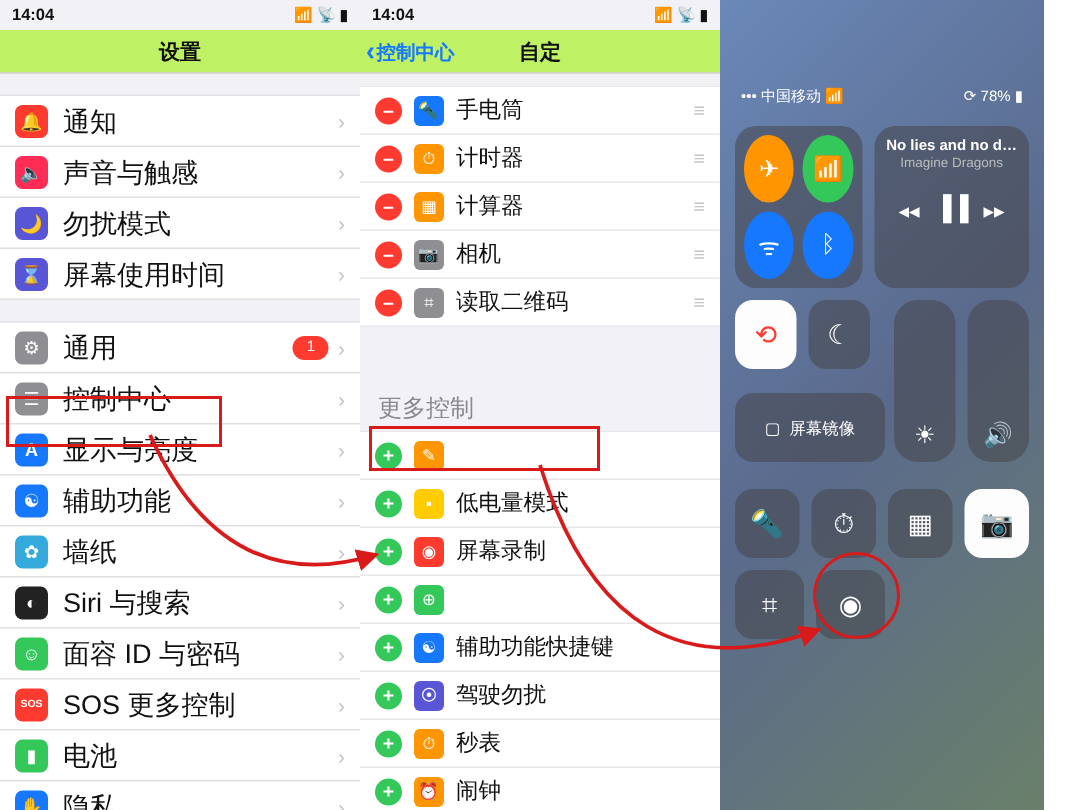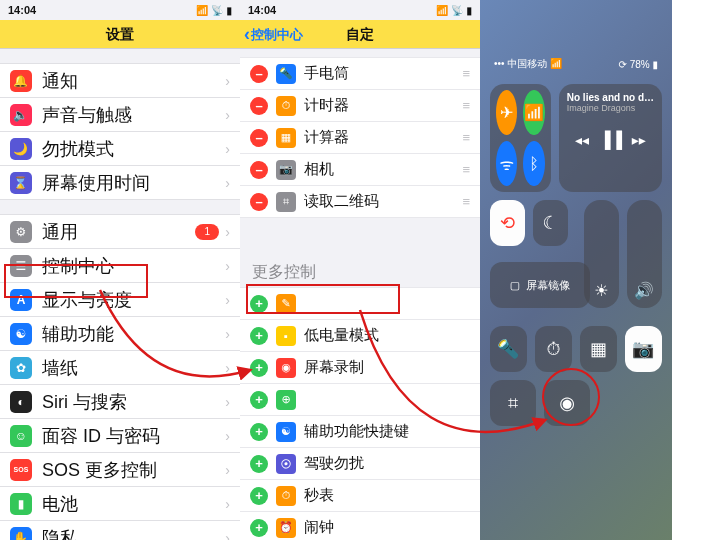--- a/index.html
+++ b/index.html
@@ -1,23 +1,23 @@
 <!DOCTYPE html>
 <html><head>
 <meta charset="utf-8">
 <style>
   html,body{margin:0;padding:0;font-family:-apple-system,"Helvetica Neue",Arial,sans-serif;font-size:12px;color:#111;background:#fff;}
   .stage{width:720px;height:540px;position:relative;overflow:hidden;background:#fff;}
   .phone{position:absolute;top:0;height:540px;overflow:hidden;}
   .p1{left:0;width:240px;background:#f2f2f6;}
   .p2{left:240px;width:240px;background:#f2f2f6;}
-  .p3{left:480px;width:192px;}
+  .p3{left:480px;width:216px;text-align:center;}
   .status{height:20px;display:flex;align-items:center;justify-content:space-between;padding:0 8px;font-size:11px;font-weight:600;}
   .status .right{display:flex;align-items:center;gap:4px;font-size:10px;}
-  .title{height:28px;text-align:center;font-weight:600;font-size:14px;line-height:28px;position:relative;border-bottom:1px solid #d0d0d4;background:#fde047;}
+  .title{height:28px;text-align:center;font-weight:600;font-size:14px;line-height:28px;position:relative;border-bottom:1px solid #d0d0d4;background:#bef264;}
   .back{position:absolute;left:4px;color:#1677ff;font-size:13px;}
   .back::before{content:"‹";font-size:18px;vertical-align:-1px;margin-right:1px;}
   .sect{margin-top:14px;}
   .row{height:33px;background:#fff;display:flex;align-items:center;padding:0 10px;border-top:1px solid #e0e0e4;position:relative;}
   .row:last-child{border-bottom:1px solid #e0e0e4;}
   .row .icon{width:22px;height:22px;border-radius:5px;display:flex;align-items:center;justify-content:center;margin-right:10px;flex:0 0 22px;color:#fff;font-size:12px;}
   .row .lbl{flex:1;font-size:18px;color:#111;}
   .row .chev{color:#c4c4c8;font-size:14px;}
   .row .badge{background:#ff3b30;color:#fff;border-radius:8px;min-width:16px;height:16px;font-size:10px;display:flex;align-items:center;justify-content:center;margin-right:6px;padding:0 4px;}
   .secthdr{font-size:16px;color:#8a8a8e;padding:8px 12px 4px;margin-top:36px;}

